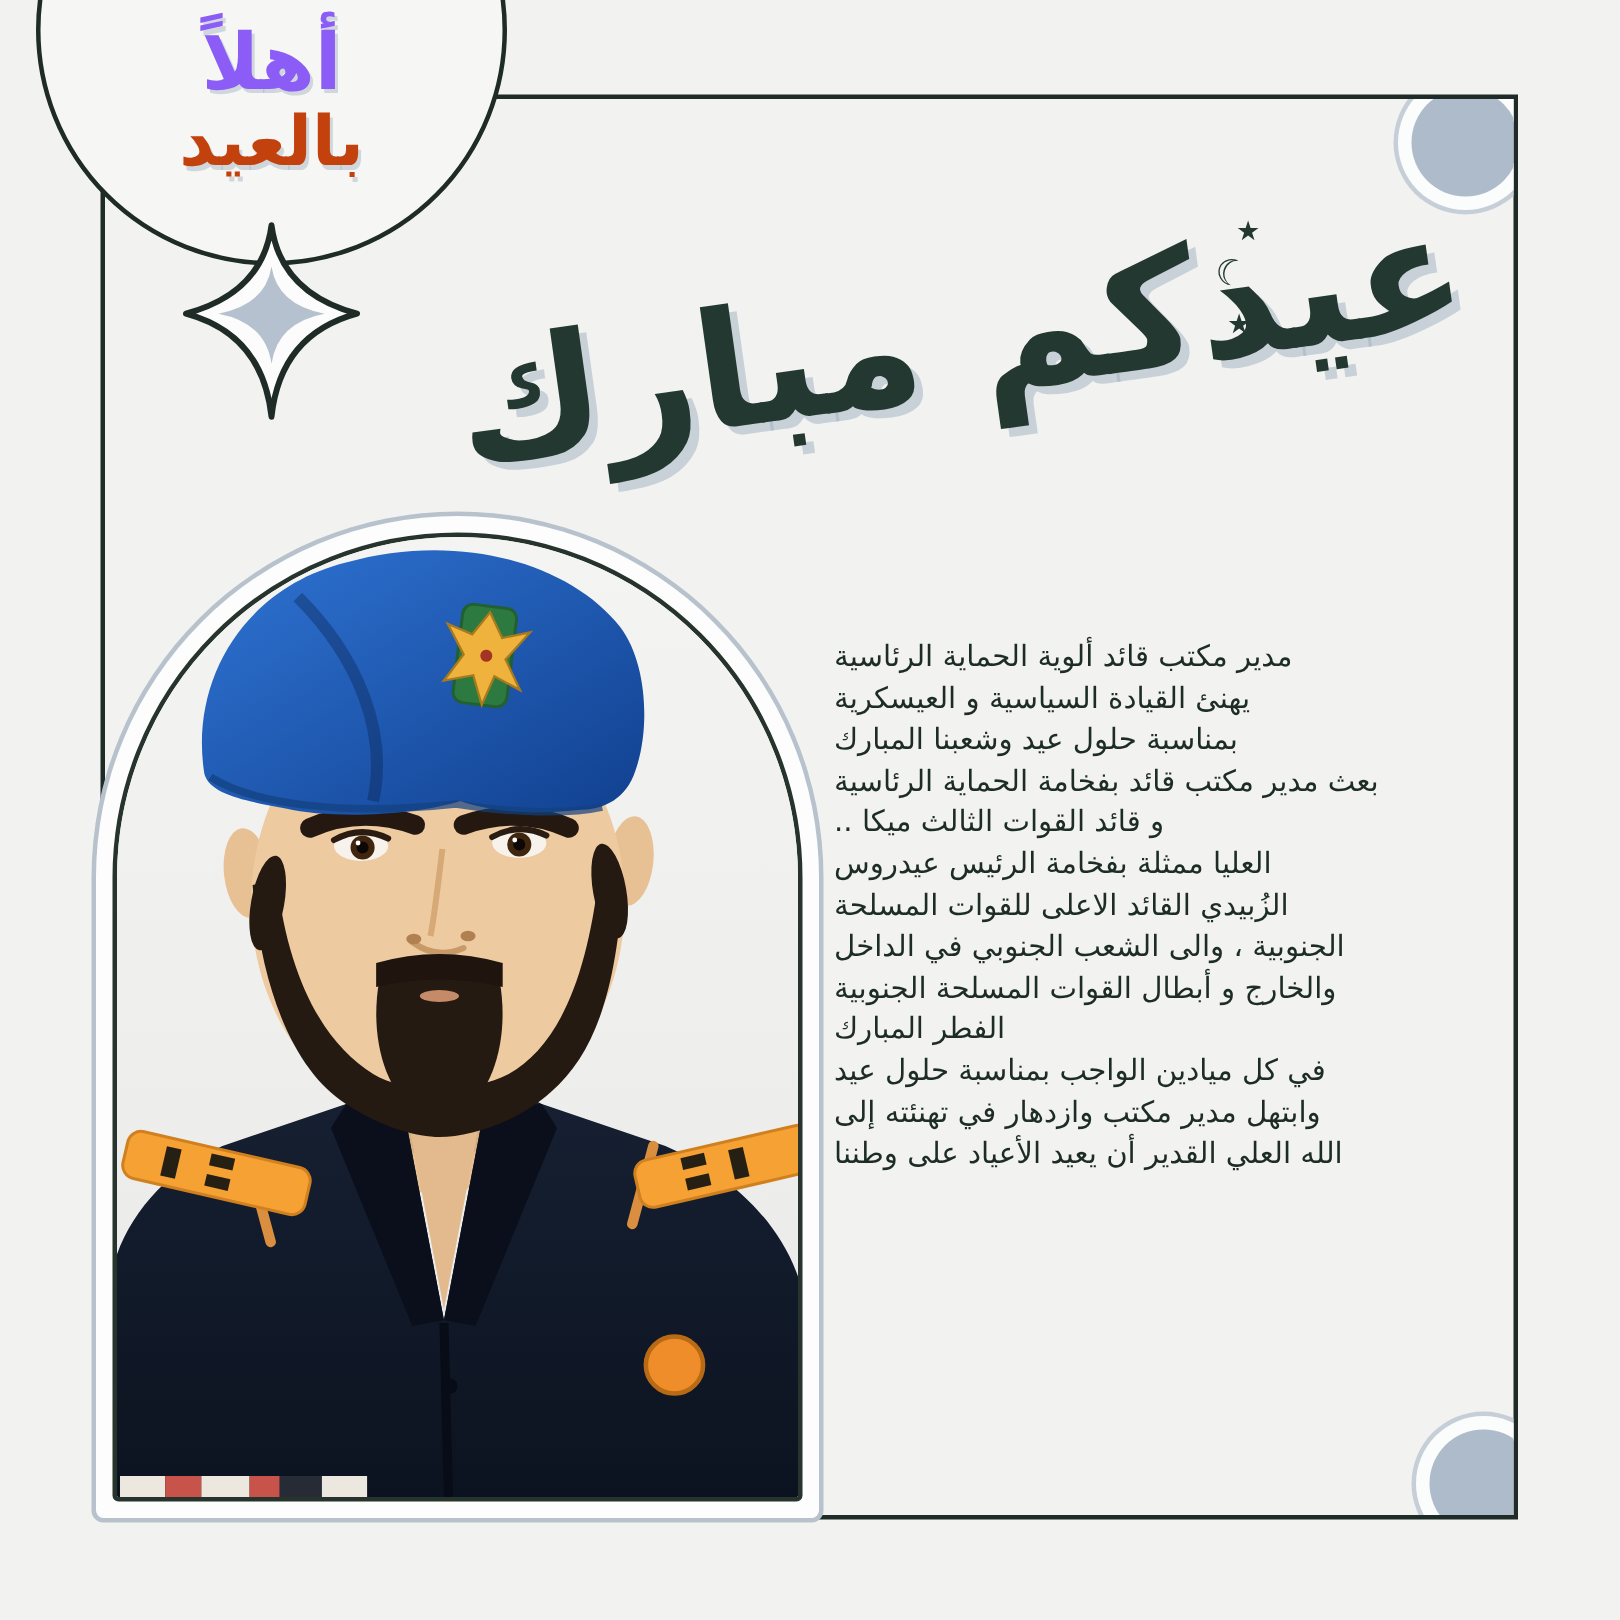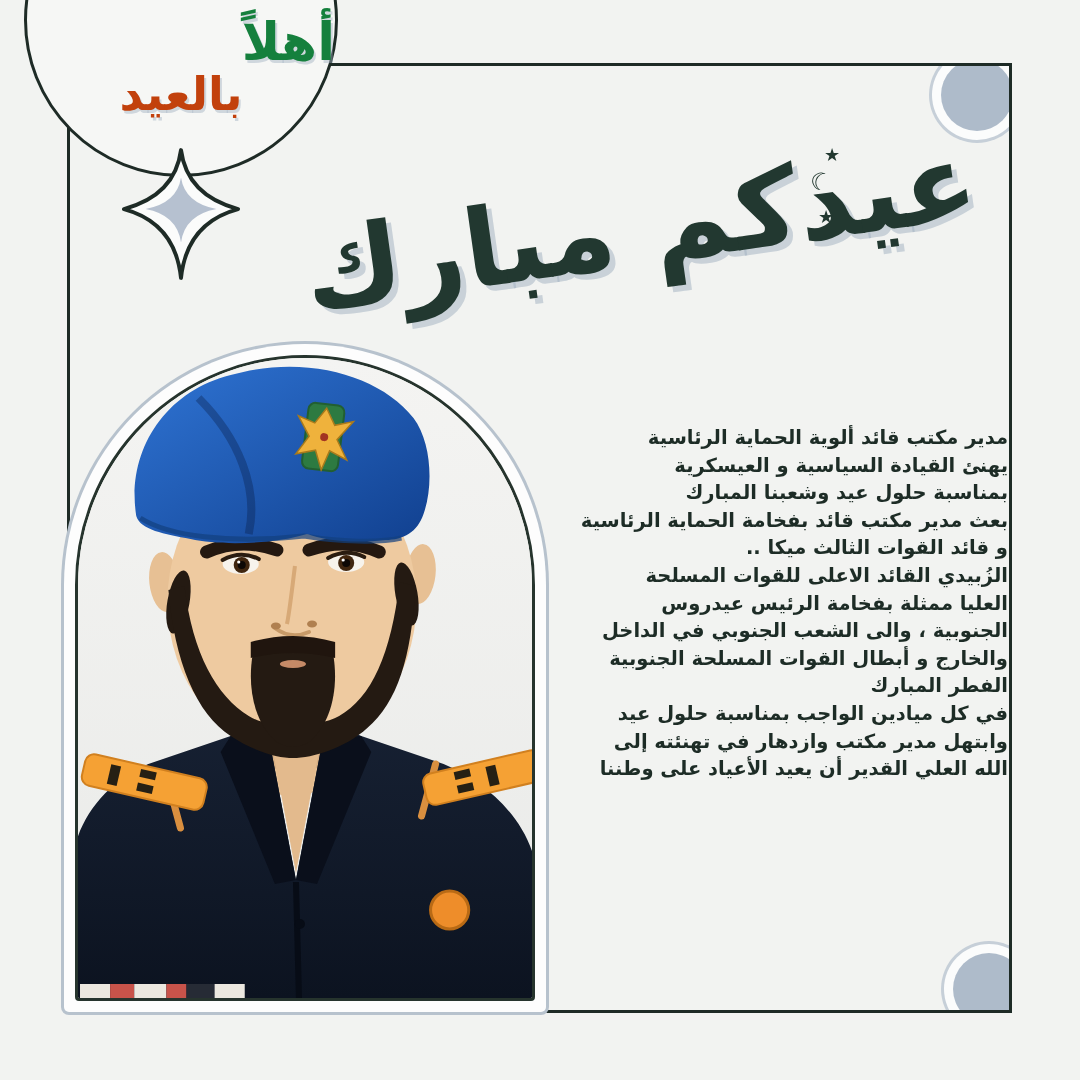--- a/index.html
+++ b/index.html
@@ -12,22 +12,22 @@
          border:3px solid #1e2b26;box-sizing:border-box;overflow:hidden;z-index:1;}
   .moon{position:absolute;width:72px;height:72px;border-radius:50%;
         background:#aebbca;box-shadow:0 0 0 9px #fbfcfc,0 0 0 12px #c6cfd8;}
   .moon.tr{right:-4px;top:-7px;}
   .moon.br{right:-16px;bottom:-15px;}
 
   
   .badge{position:absolute;left:24px;top:-137px;width:314px;height:314px;
          border-radius:50%;background:#f6f7f5;border:3px solid #1e2b26;
          box-sizing:border-box;z-index:3;text-align:center;direction:rtl;}
-  .badge .l1{margin-top:144px;font-size:52px;font-weight:bold;color:#15803d;
-             line-height:1.25;text-shadow:2px 3px 0 rgba(160,176,192,.45);text-align:right;}
+  .badge .l1{margin-top:144px;font-size:52px;font-weight:bold;color:#8b5cf6;
+             line-height:1.25;text-shadow:2px 3px 0 rgba(160,176,192,.45);}
   .badge .l2{font-size:46px;font-weight:bold;color:#c2410c;margin-top:-8px;
              text-shadow:2px 3px 0 rgba(160,176,192,.45);}
 
   .sparkle{position:absolute;left:122px;top:148px;width:118px;height:132px;z-index:4;}
 
   
   .calligraphy{position:absolute;left:280px;top:96px;width:720px;height:260px;
                display:flex;align-items:center;justify-content:center;
                transform:rotate(-8deg);direction:rtl;z-index:2;
                font-size:108px;font-weight:bold;color:#223830;
@@ -40,21 +40,21 @@
   
   .photo-frame{position:absolute;left:64px;top:344px;width:482px;height:668px;
                background:#fdfdfd;border-radius:241px 241px 5px 5px;
                box-shadow:0 0 0 3px #b7c2cd;padding:11px;box-sizing:border-box;z-index:3;}
   .photo-inner{width:100%;height:100%;border-radius:230px 230px 4px 4px;
                border:3px solid #26342d;box-sizing:border-box;overflow:hidden;background:#f1f1ef;}
   .photo-inner svg{width:100%;height:100%;display:block;}
 
   
   .greeting{position:absolute;left:556px;top:424px;width:452px;z-index:2;
-            direction:rtl;text-align:right;font-weight:bold;
+            direction:rtl;text-align:left;font-weight:normal;
             font-size:19.5px;line-height:27.6px;color:#1d2c26;}
   .greeting div{white-space:nowrap;}
 </style>
 </head>
 <body>
 
 <div class="canvas">
 
   <div class="frame">
     <div class="moon tr"></div>
@@ -185,22 +185,22 @@
       </svg>
     </div>
   </div>
 
   <div class="greeting">
     <div>مدير مكتب قائد ألوية الحماية الرئاسية</div>
     <div>يهنئ القيادة السياسية و العيسكرية</div>
     <div>بمناسبة حلول عيد وشعبنا المبارك</div>
     <div>بعث مدير مكتب قائد بفخامة الحماية الرئاسية</div>
     <div>و قائد القوات الثالث ميكا ..</div>
+    <div>العليا ممثلة بفخامة الرئيس عيدروس</div>
     <div>الزُبيدي القائد الاعلى للقوات المسلحة</div>
-    <div>العليا ممثلة بفخامة الرئيس عيدروس</div>
     <div>الجنوبية ، والى الشعب الجنوبي في الداخل</div>
     <div>والخارج و أبطال القوات المسلحة الجنوبية</div>
     <div>الفطر المبارك</div>
     <div>في كل ميادين الواجب بمناسبة حلول عيد</div>
     <div>وابتهل مدير مكتب وازدهار في تهنئته إلى</div>
     <div>الله العلي القدير أن يعيد الأعياد على وطننا</div>
   </div>
 
 </div>
 

